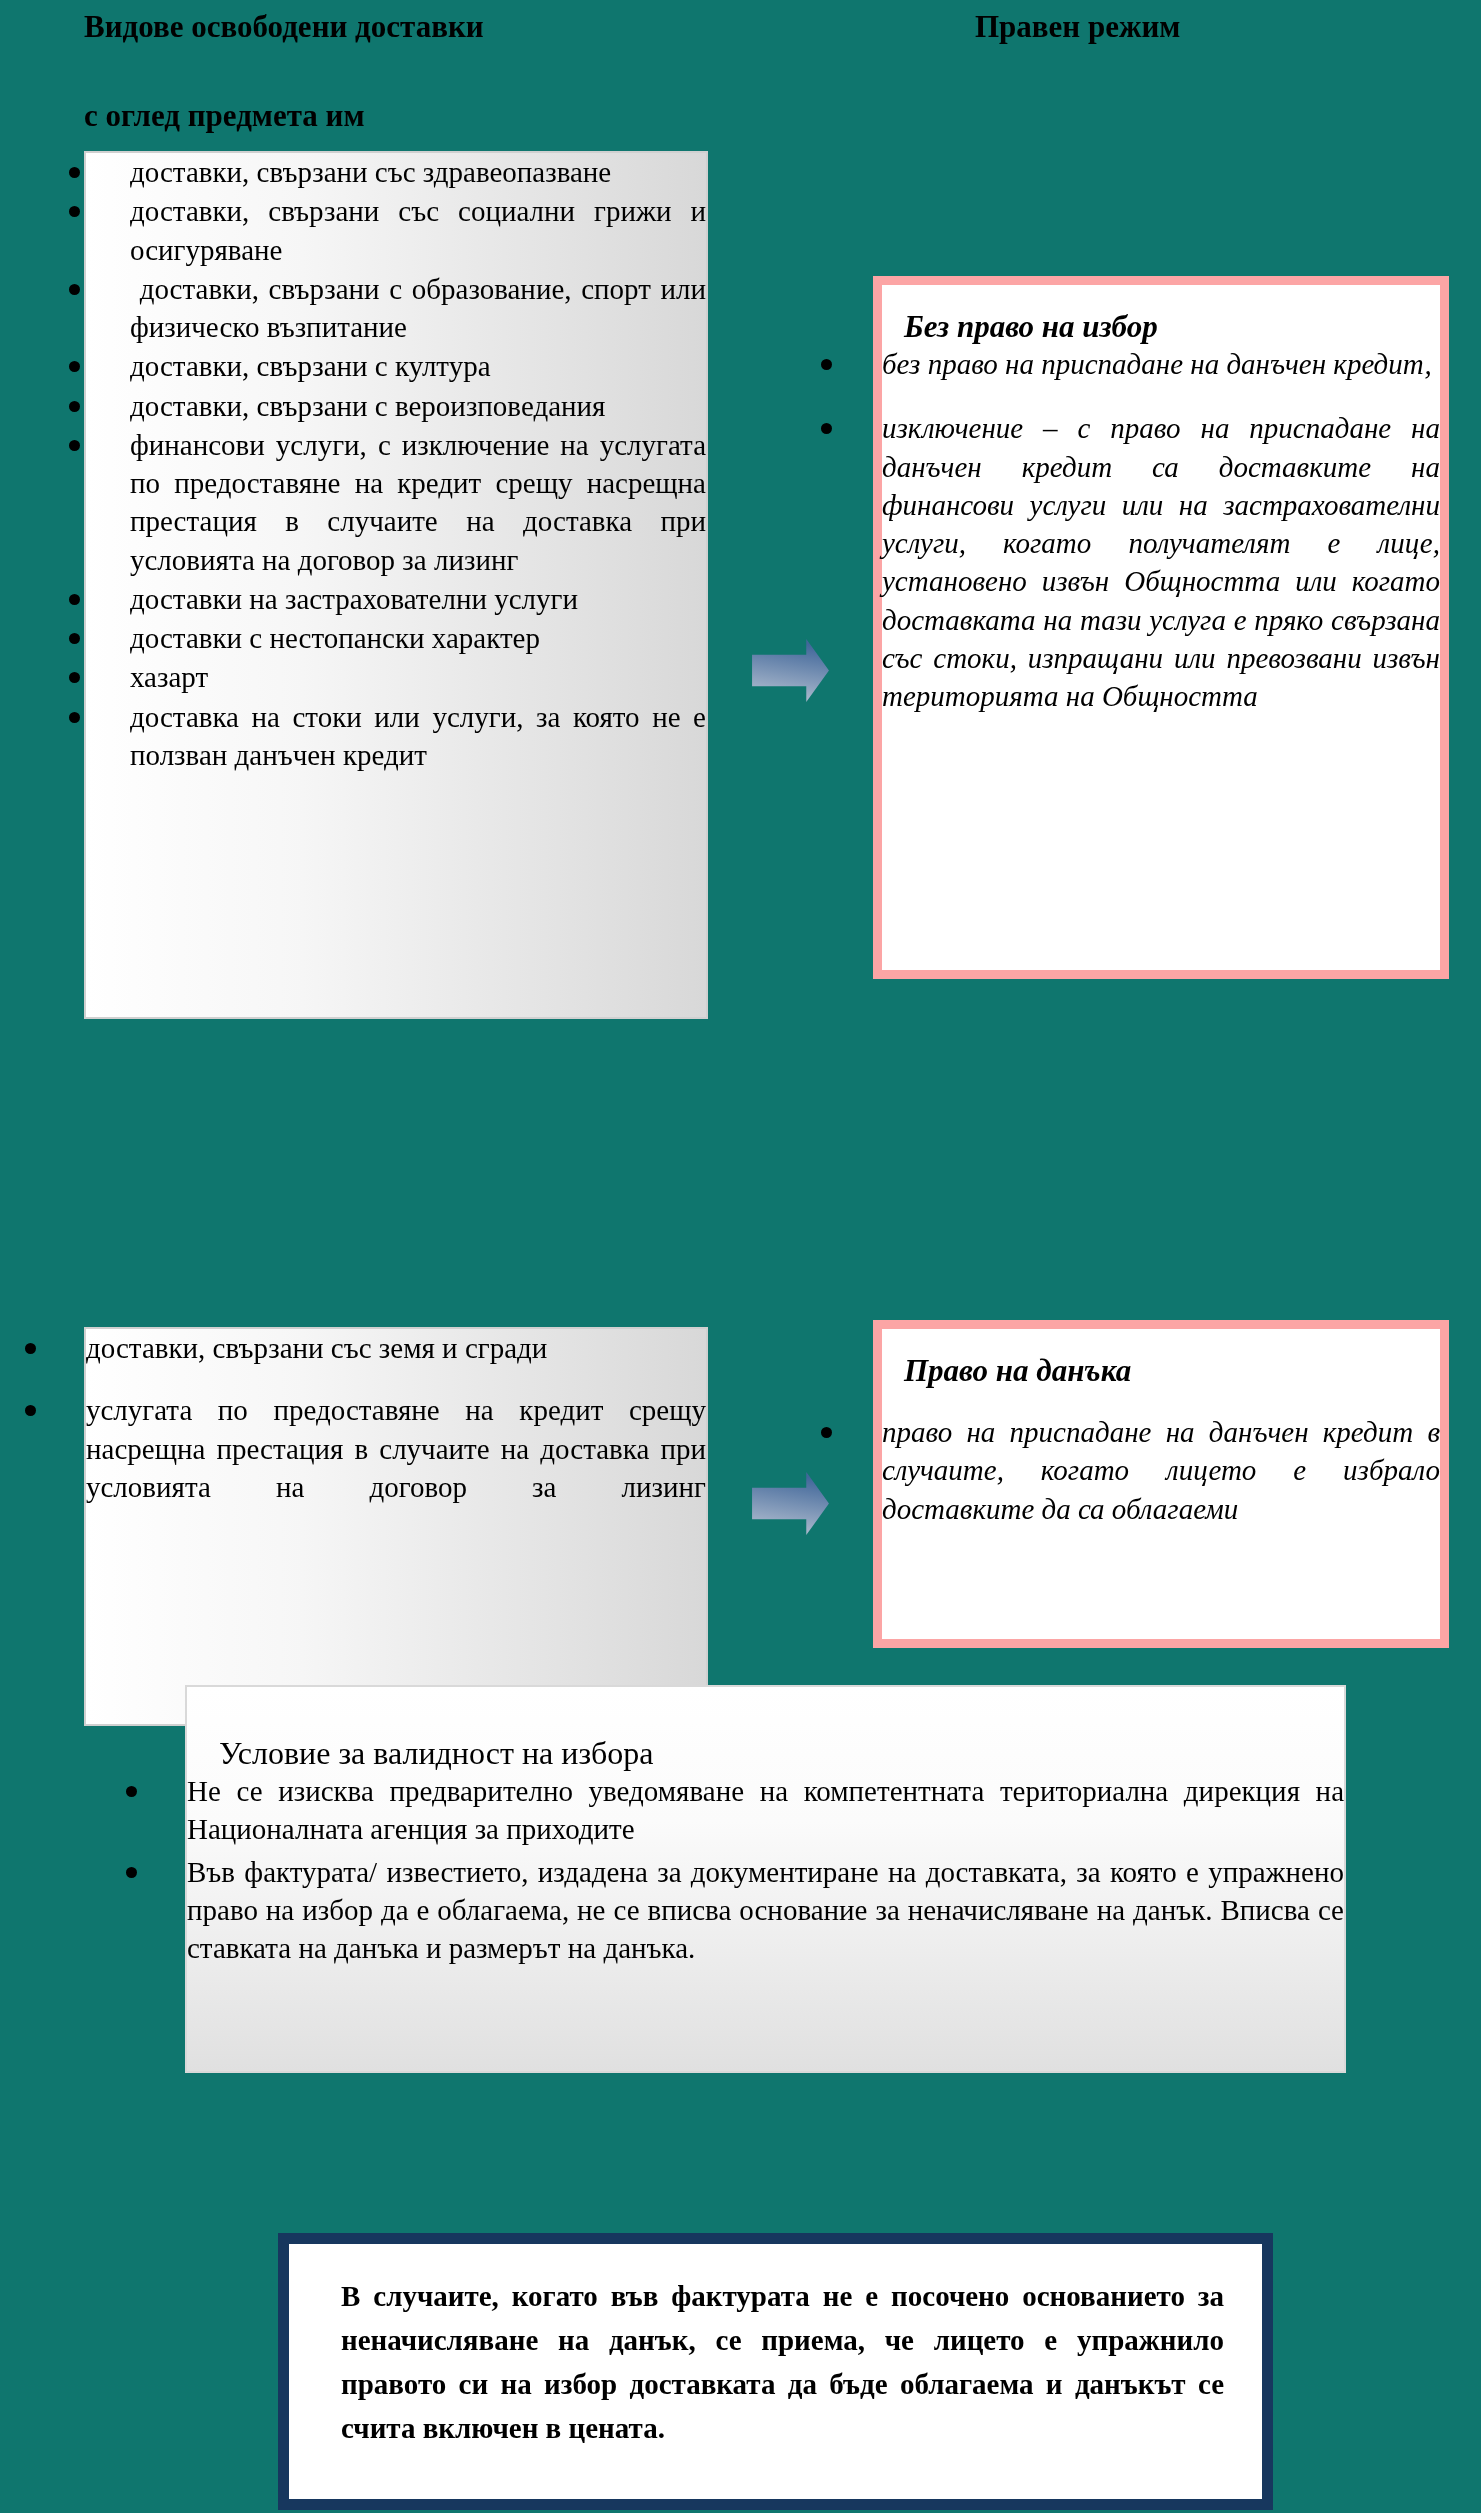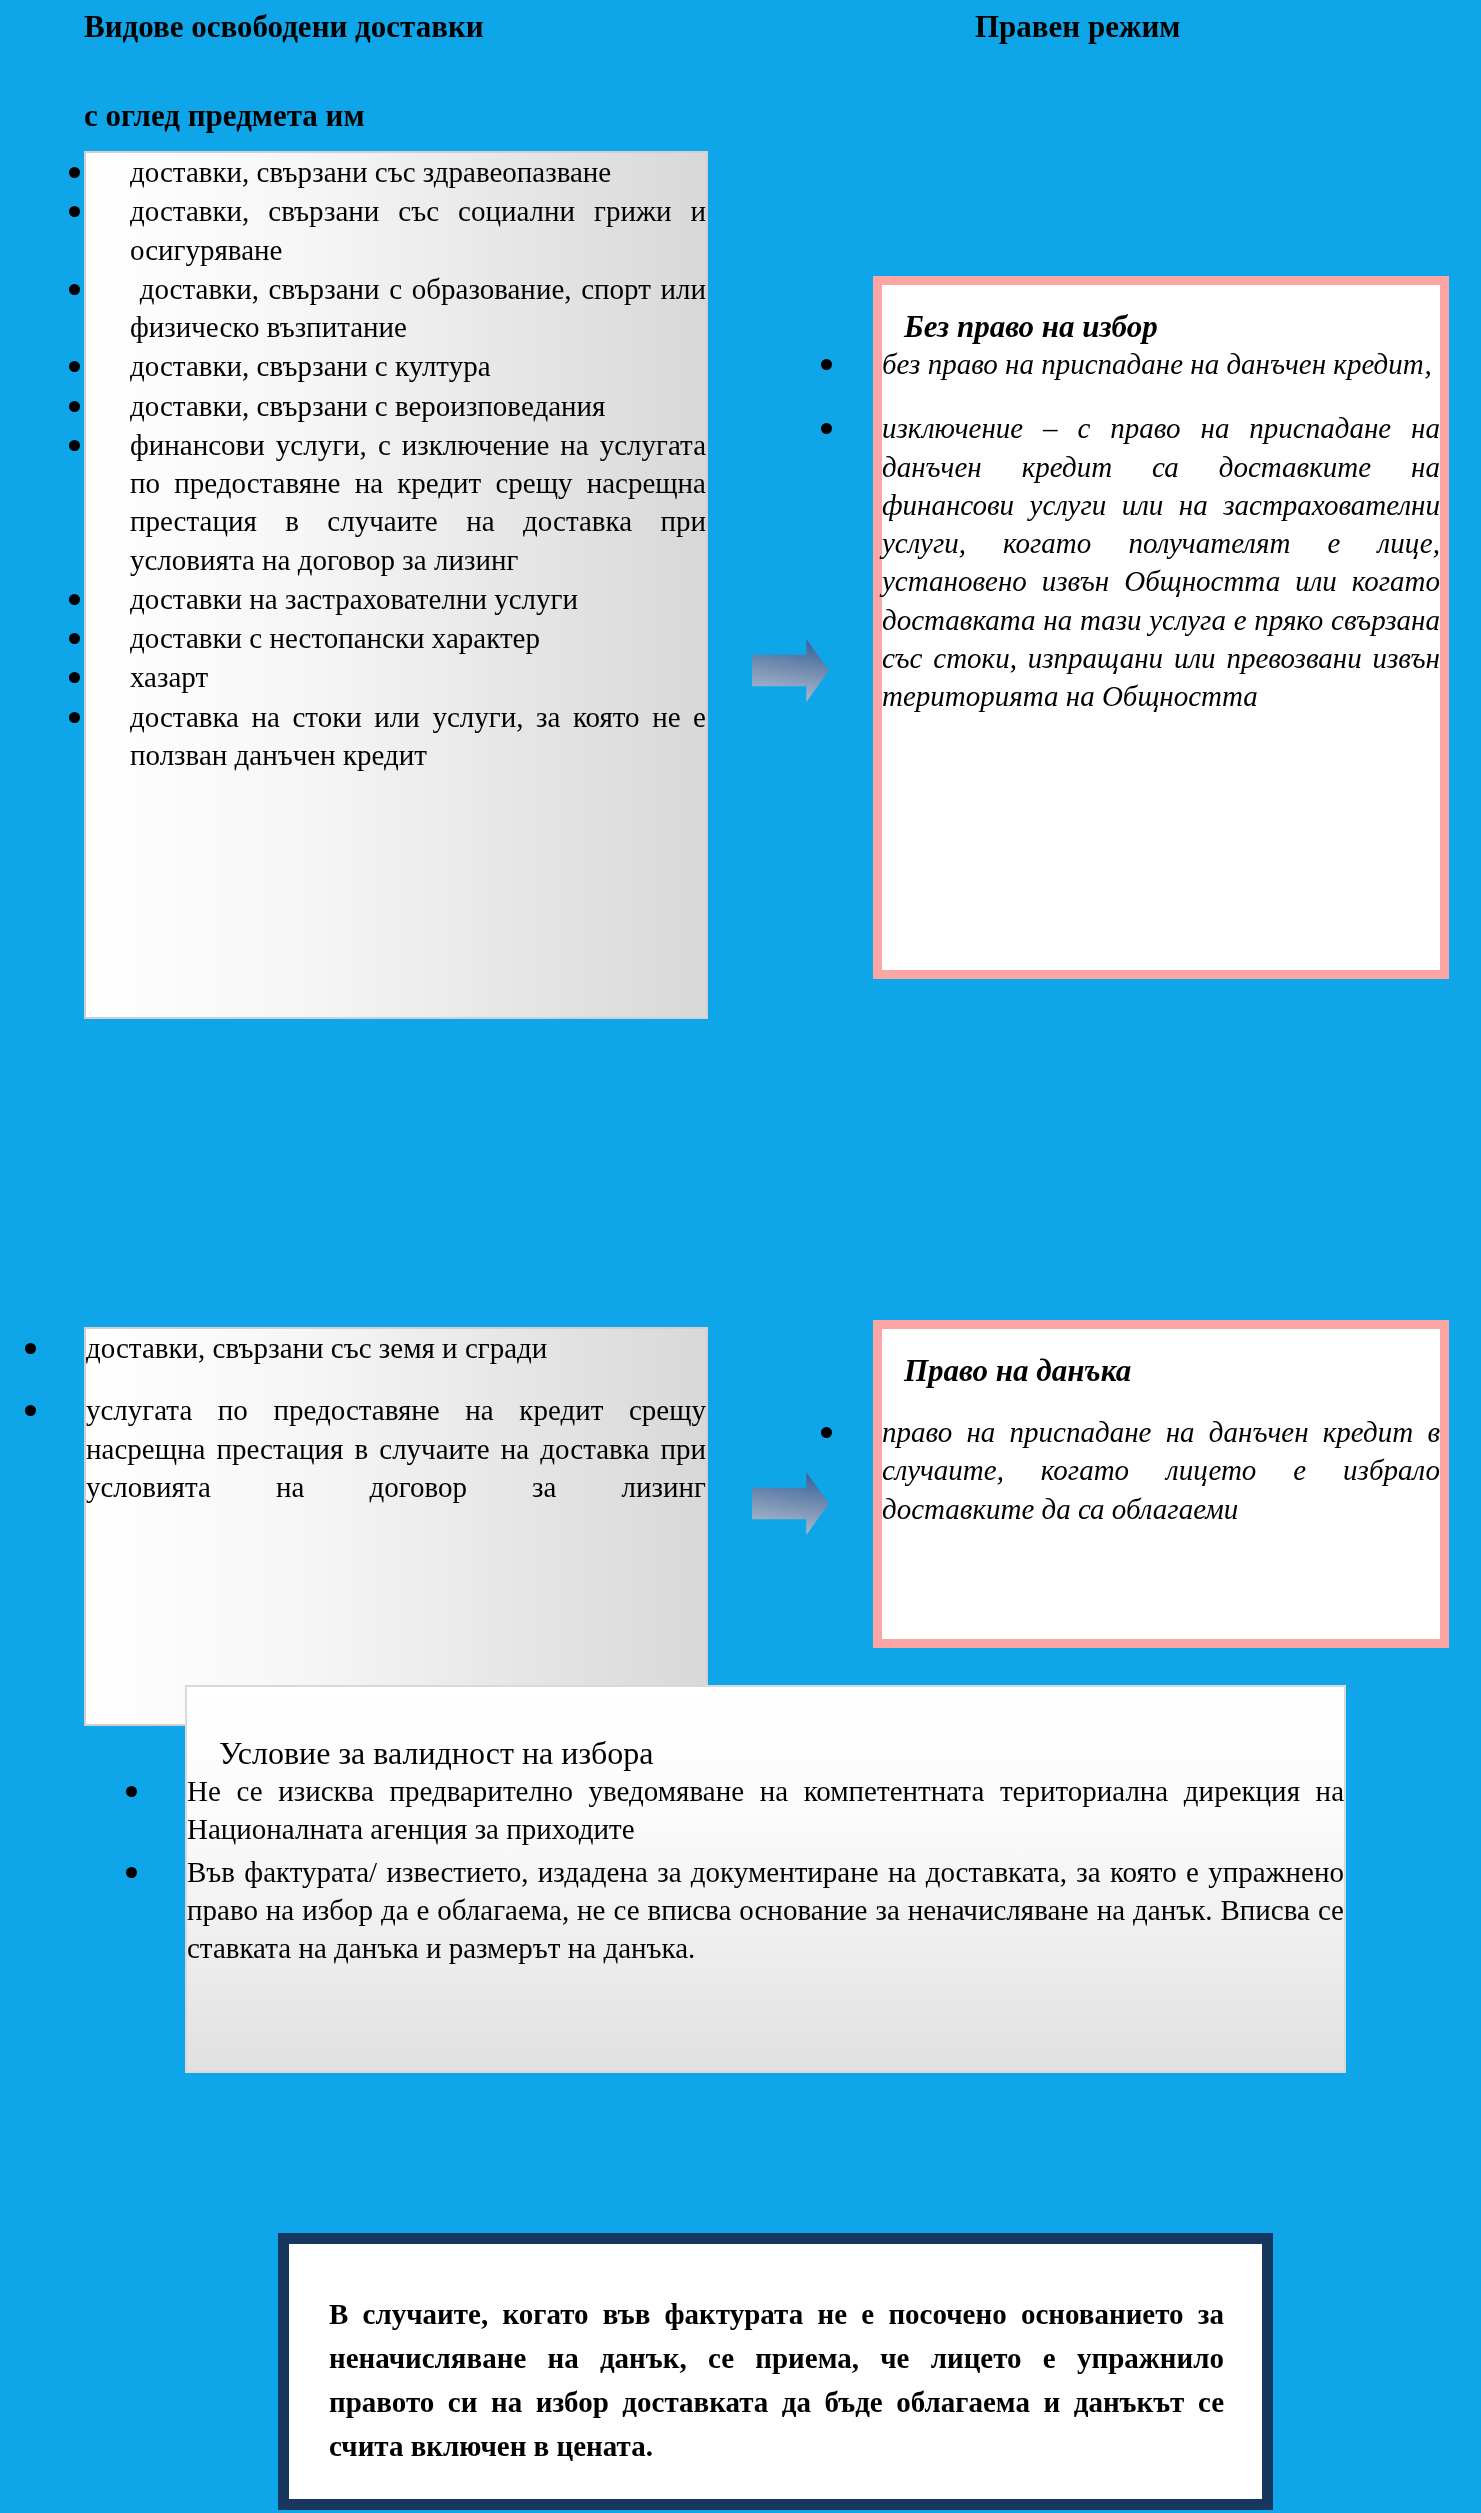--- a/index.html
+++ b/index.html
@@ -1,19 +1,19 @@
 <!DOCTYPE html>
 <html><head>
 <meta charset="utf-8">
 <style>
   html,body{margin:0;padding:0;background:#ffffff;}
   .page{
     position:relative;
     width:1481px;height:2514px;
-    background:#0ea5e9;
+    background:#0f766e;
     font-family:"Liberation Serif","DejaVu Serif",serif;
     color:#000;
     overflow:hidden;
   }
   .col-title{
     position:absolute;
     font-size:31px;font-weight:bold;line-height:1.1;
     white-space:nowrap;
   }
   .gray-box{
@@ -78,21 +78,22 @@
   .note-box{
     position:absolute;
     background:#ffffff;
     border:11px solid #17375E;
     box-sizing:border-box;
   }
   .note-text{
     font-size:29px;font-weight:bold;
     line-height:1.52;
     text-align:justify;
-    padding:48px 38px 0 40px;
+    padding:30px 38px 0 40px;
+    margin-left:12px;
   }
   .arrow{position:absolute;}
 </style>
 </head>
 <body>
 
 <div class="page">
 
   <div class="col-title" style="left:84px;top:10px;">Видове освободени доставки</div>
   <div class="col-title" style="left:84px;top:71px;margin-top:28px;">с оглед предмета им</div>

